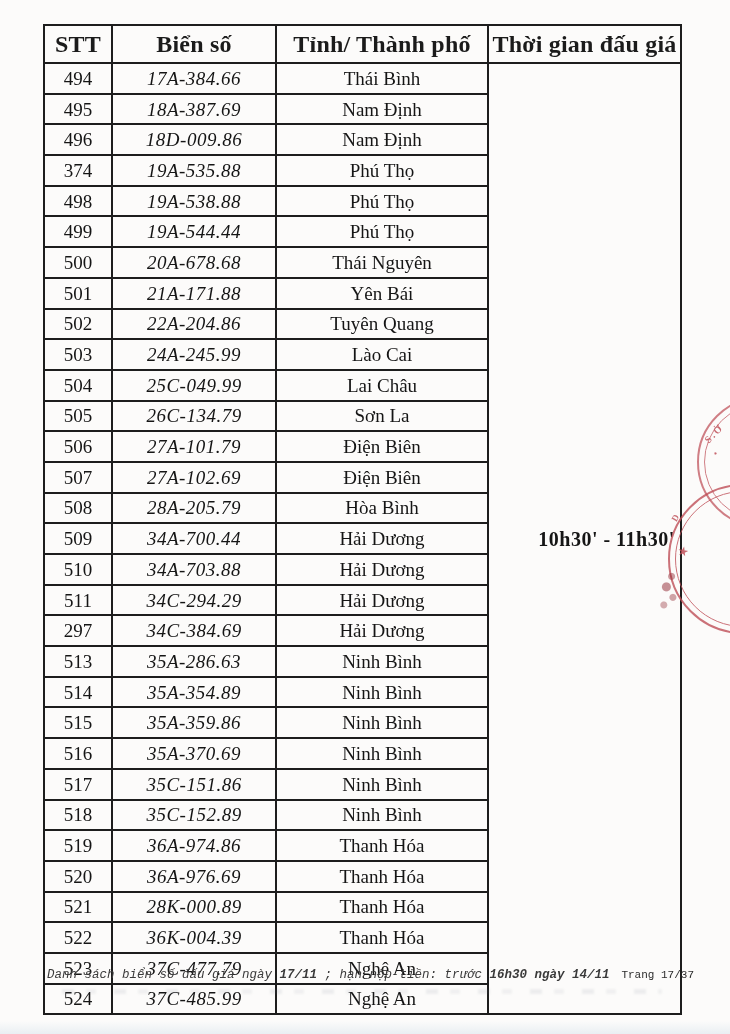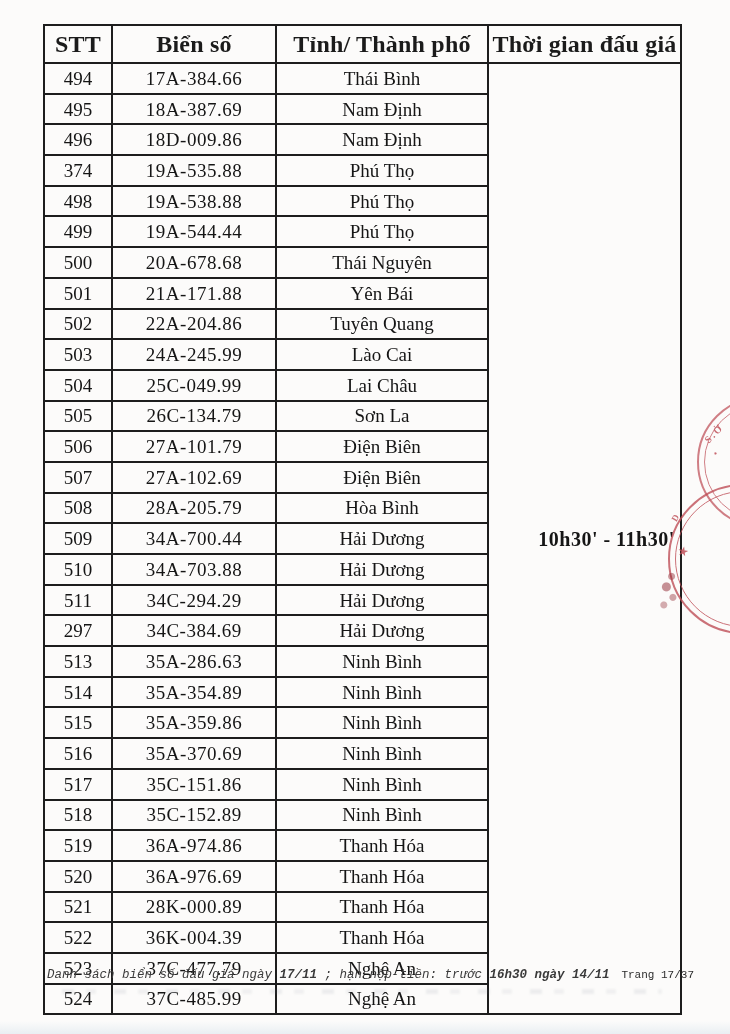--- a/index.html
+++ b/index.html
@@ -18,21 +18,21 @@
   .auction-table th,.auction-table td{
     border:2px solid var(--border);
     text-align:center;padding:0;overflow:hidden;white-space:nowrap;
   }
   .auction-table th{
     height:36px;font-size:24px;font-weight:700;letter-spacing:.2px;
   }
   .auction-table td{
     height:28.7px;font-size:19px;line-height:1;color:#151515;
   }
-  td.cell-plate{letter-spacing:.5px;}
+  td.cell-plate{letter-spacing:.5px;font-style:italic;}
   td.cell-time{
     font-weight:700;font-size:20px;letter-spacing:.5px;
     vertical-align:middle;
     padding-left:44px;
   }
   
   .footer{
     position:absolute;left:47px;right:36px;top:968px;
     display:flex;justify-content:space-between;align-items:baseline;font-family:Liberation Mono, monospace;
   }

